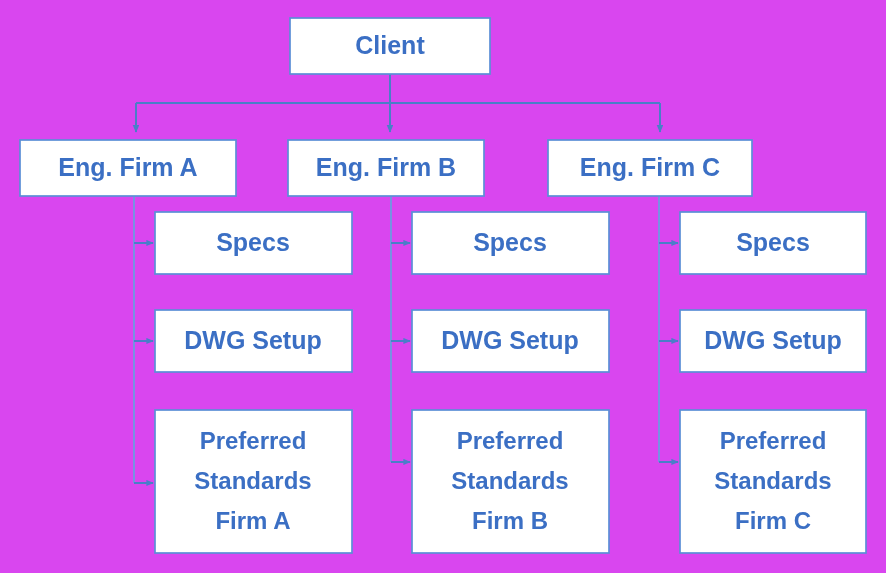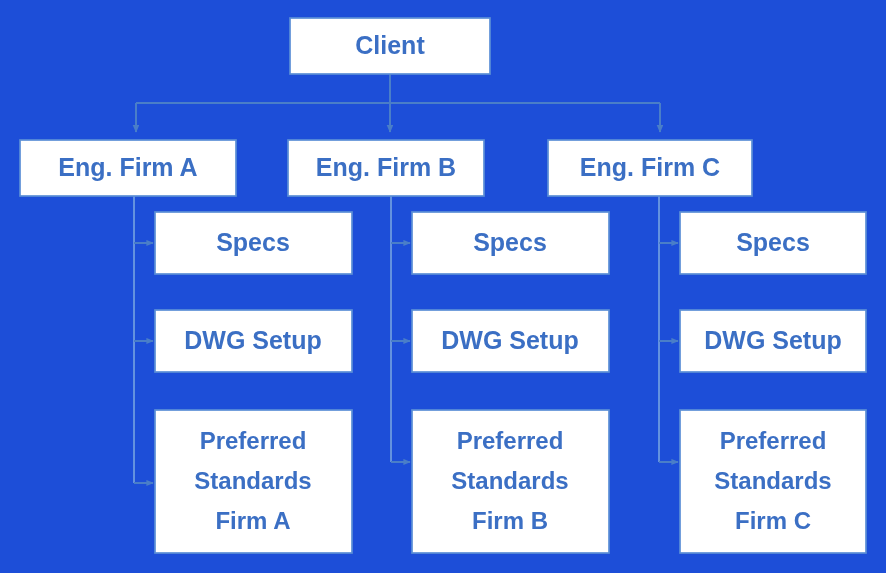--- a/index.html
+++ b/index.html
@@ -10,21 +10,21 @@
   body {
     width: 886px;
     height: 573px;
     font-family: "Liberation Sans", sans-serif;
     overflow: hidden;
   }
   #diagram-root {
     position: relative;
     width: 886px;
     height: 573px;
-    background: #1d4ed8;
+    background: #d946ef;
   }
   svg.flow {
     position: absolute;
     top: 0;
     left: 0;
     width: 886px;
     height: 573px;
   }
   .node-rect {
     fill: #ffffff;

